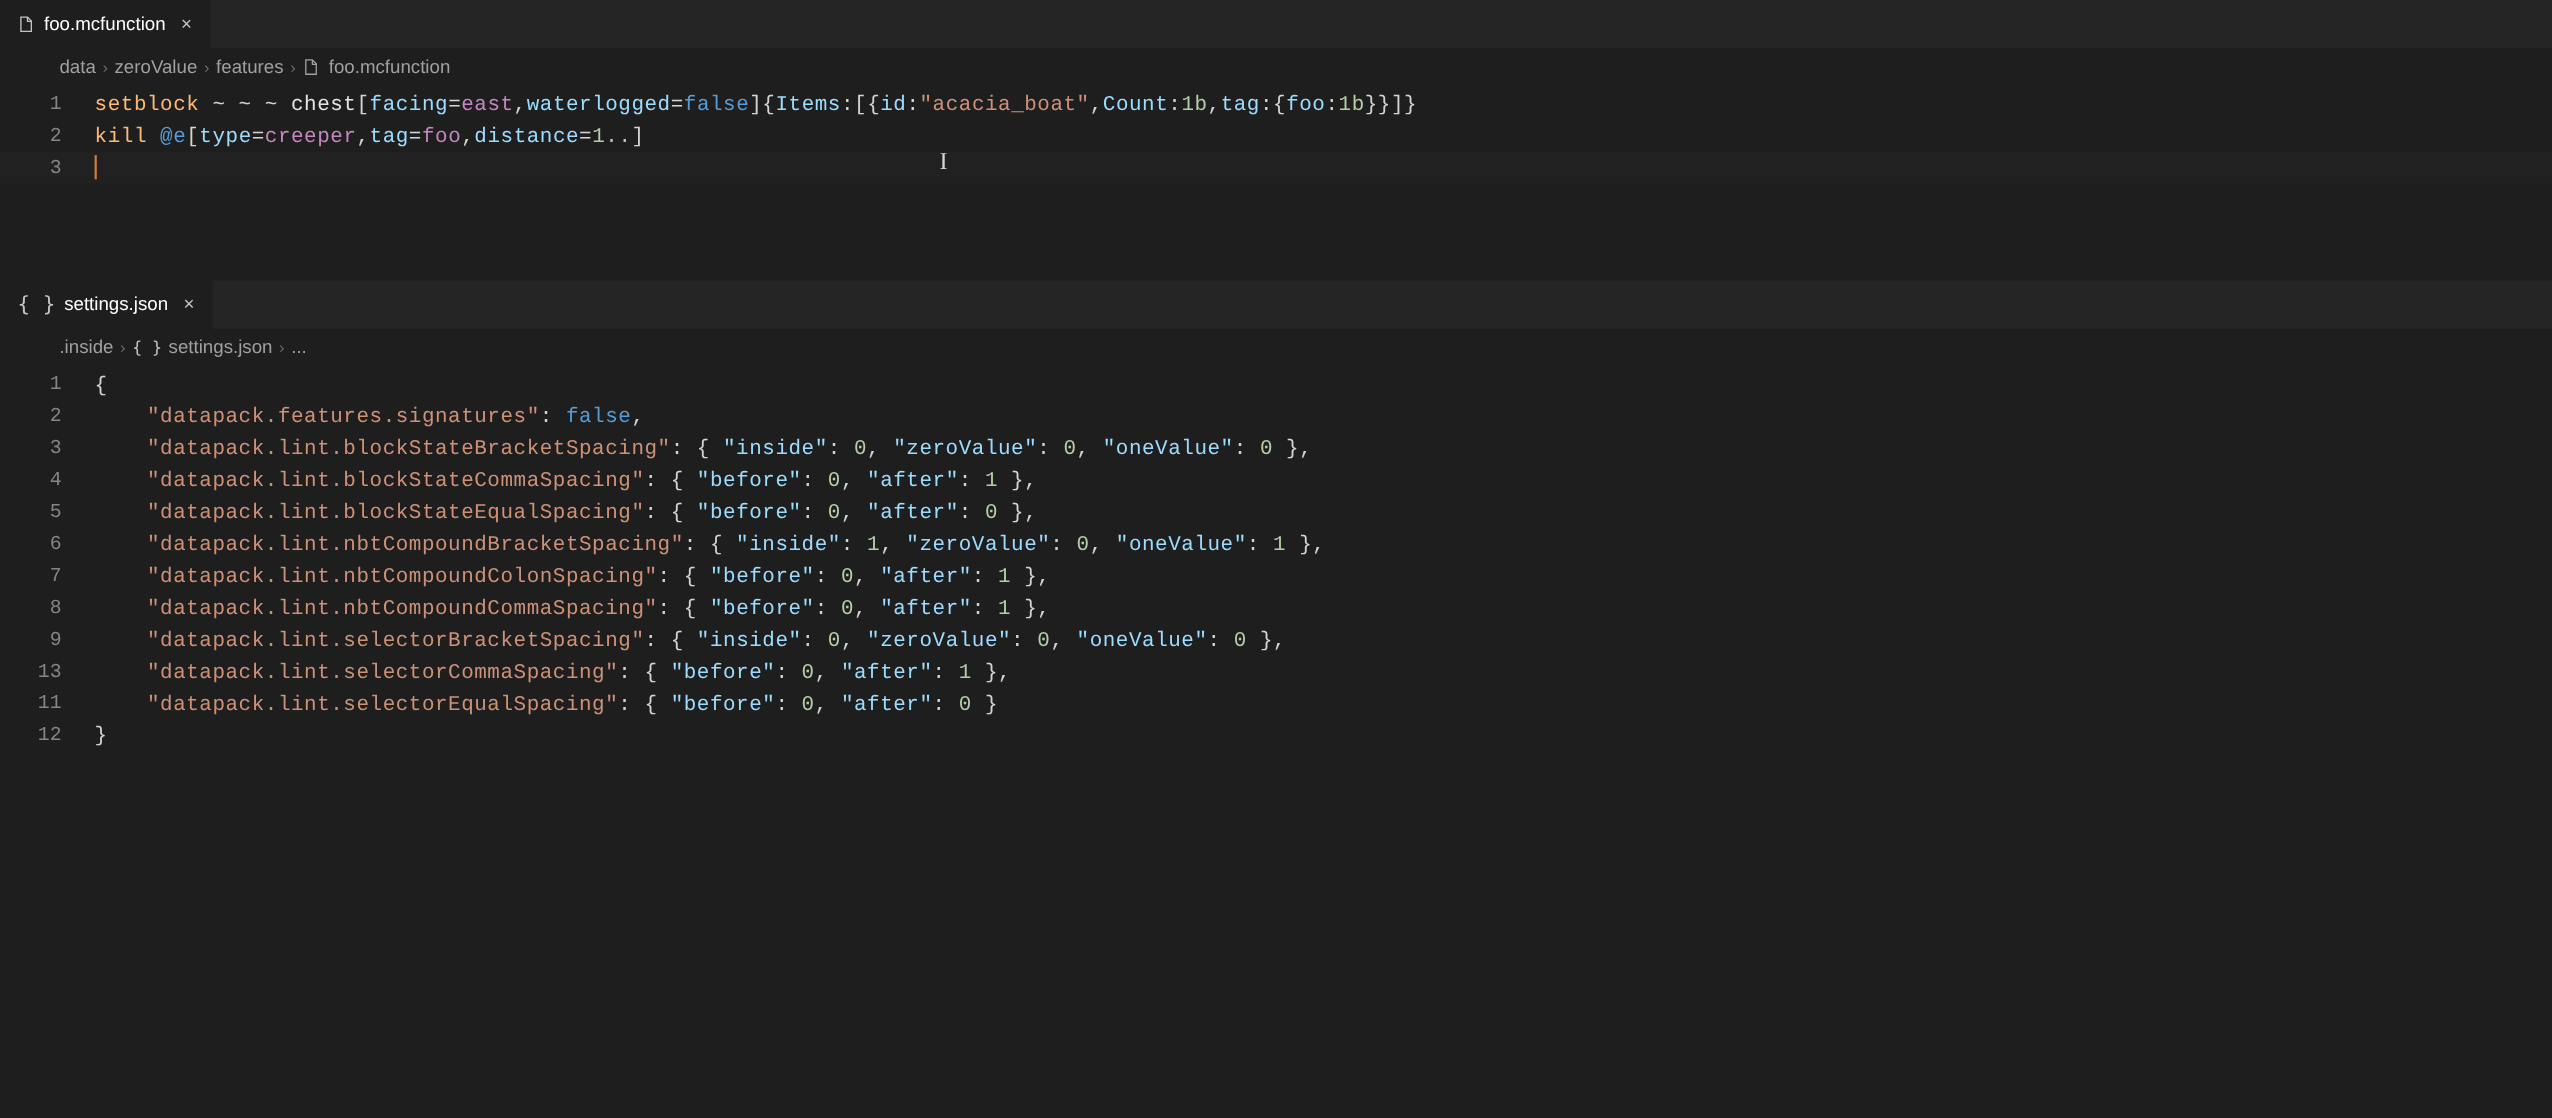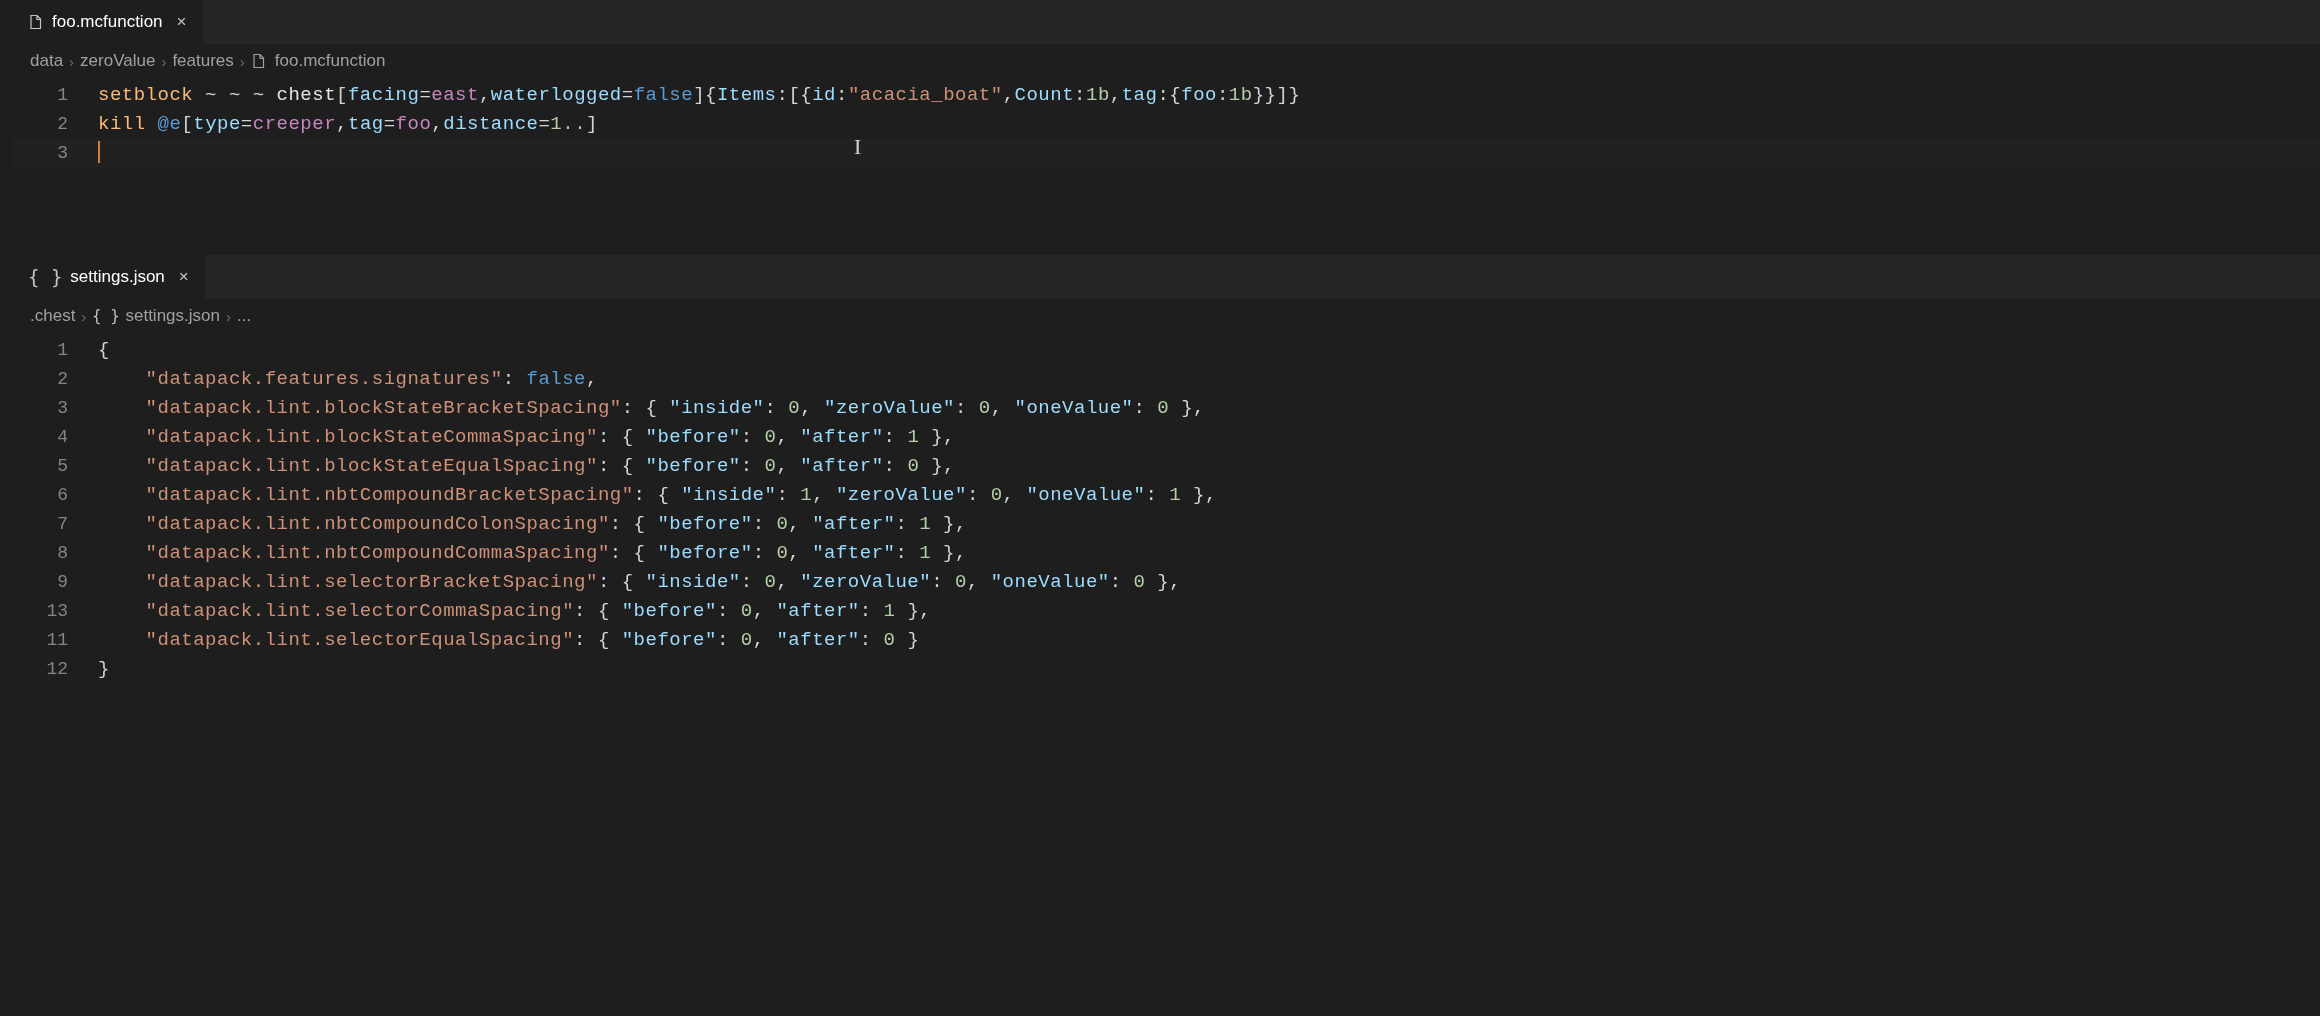--- a/index.html
+++ b/index.html
@@ -8,21 +8,20 @@
   font-family: Consolas, 'Courier New', monospace;
   font-size: 19px;
   color: #d4d4d4;
   width: 2320px;
   height: 1016px;
   overflow: hidden;
 }
 .editor-pane {
   display: flex;
   flex-direction: column;
-  padding-left: 12px;
 }
 .tab-bar {
   background: #252526;
   height: 44px;
   display: flex;
   align-items: stretch;
 }
 .tab {
   background: #1e1e1e;
   padding: 0 16px;
@@ -48,20 +47,21 @@
 .breadcrumbs {
   background: #1e1e1e;
   height: 34px;
   display: flex;
   align-items: center;
   padding: 0 18px;
   font-family: 'Segoe UI', sans-serif;
   font-size: 17px;
   color: #a0a0a0;
   gap: 6px;
+  margin-left: 36px;
 }
 .breadcrumbs .sep { color: #6e6e6e; font-size: 15px; }
 .breadcrumbs .icon { display: inline-flex; margin-right: 2px; }
 .code-area {
   display: flex;
   flex-direction: column;
   padding-top: 2px;
 }
 .code-line {
   display: flex;
@@ -173,21 +173,21 @@
 
 <div class="editor-pane settings-pane">
   <div class="tab-bar">
     <div class="tab">
       <span class="brace-icon">{ }</span>
       <span class="tab-label">settings.json</span>
       <span class="tab-close">×</span>
     </div>
   </div>
   <div class="breadcrumbs">
-    <span>.chest</span>
+    <span>.inside</span>
     <span class="sep">›</span>
     <span class="brace-icon" style="font-size:15px;">{ }</span>
     <span>settings.json</span>
     <span class="sep">›</span>
     <span>...</span>
   </div>
   <div class="code-area" id="bottom-code">
       <div class="code-line">
         <div class="gutter">1</div>
         <div class="code"><span class="json-punct">{</span></div>

